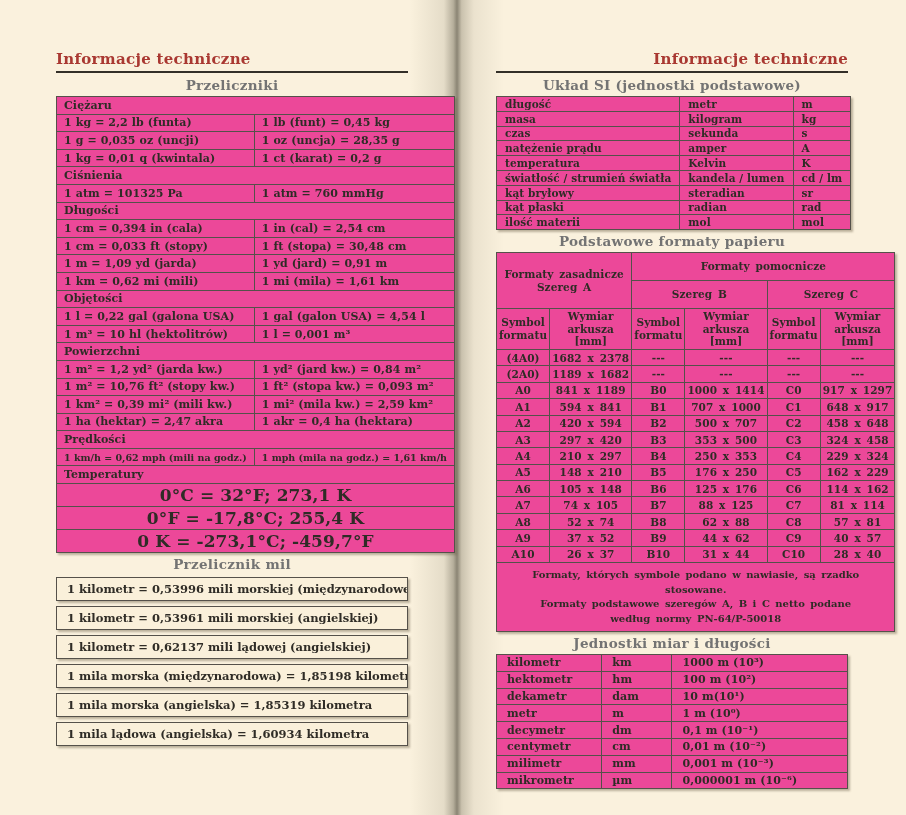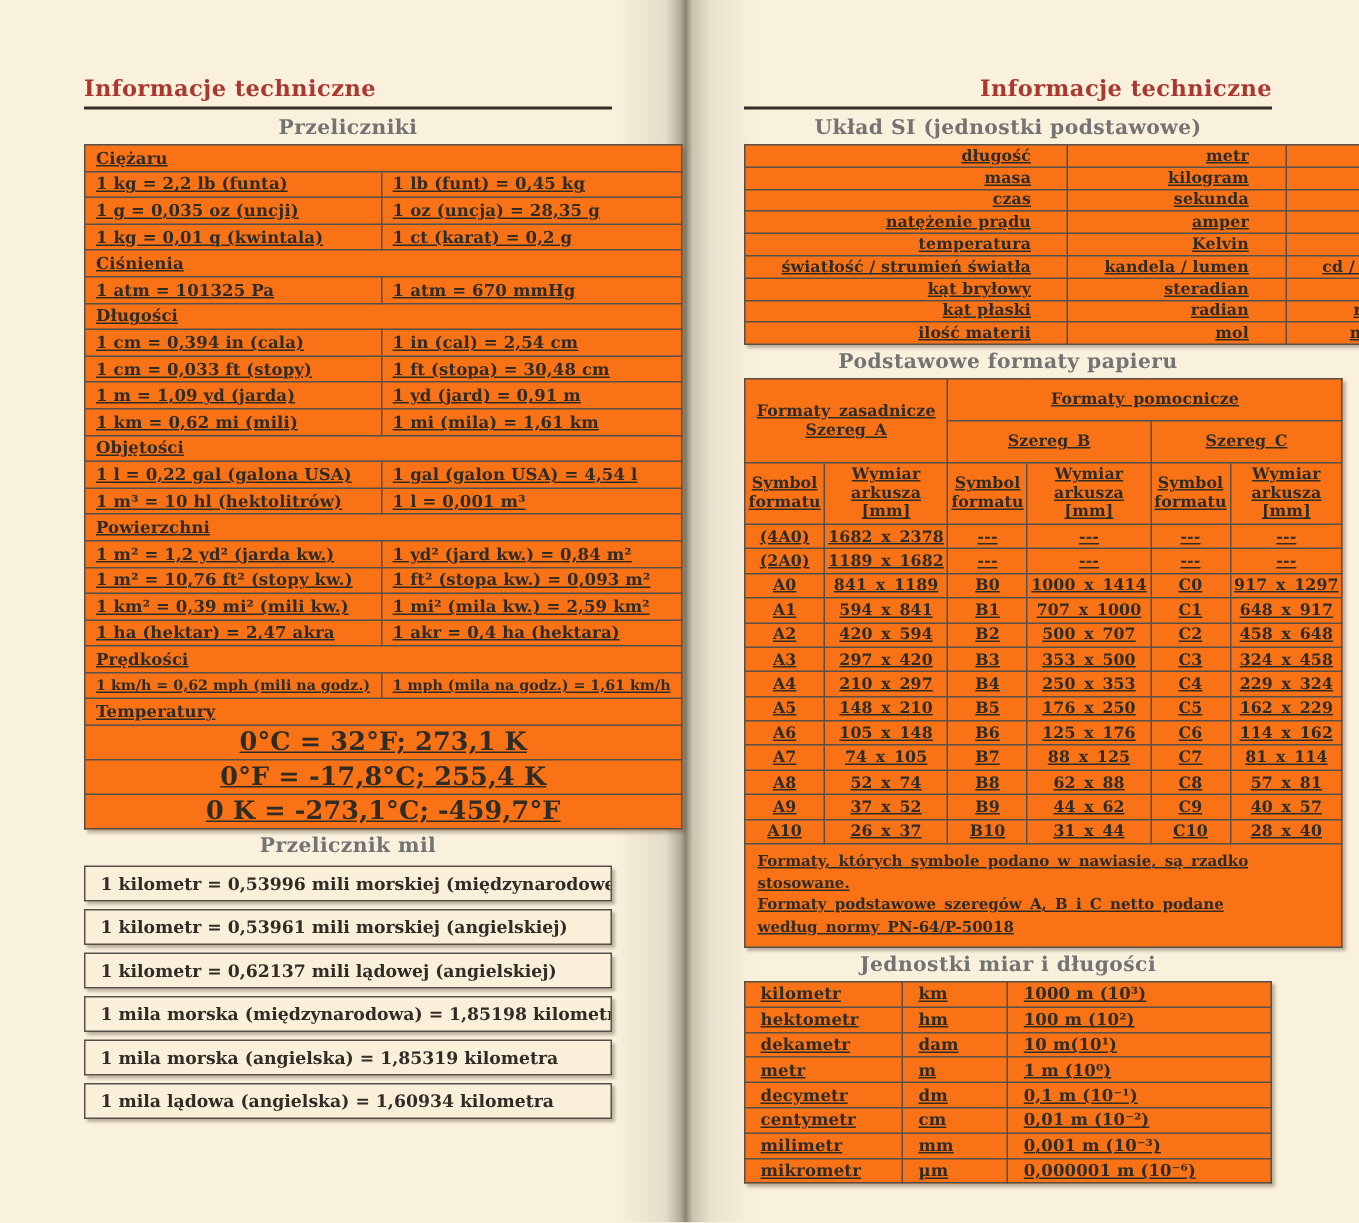--- a/index.html
+++ b/index.html
@@ -35,23 +35,22 @@
 
   h2.block-title {
     font-size: 13.5px; text-align: center; color: #737373;
     letter-spacing: 0.3px; margin: 2px 0 3px 0;
   }
 
   table {
     width: 100%; border-collapse: collapse;
     border: 1.4px solid #55514a;
     box-shadow: 2px 2px 2px rgba(110,98,75,0.45);
-    background: #f97316;
+    background: #ec4899;
     margin-bottom: 3px;
-    text-decoration: underline;
   }
   td {
     border: 1px solid #55514a;
     overflow: hidden; white-space: nowrap;
     letter-spacing: 0.1px;
   }
 
   
   .conv td { font-size: 11px; height: 17.6px; padding: 1px 7px; }
   .conv td.full { text-align: center; font-size: 17px; }
@@ -60,30 +59,30 @@
   
   .mil-list { margin-top: 5px; }
   .mil-row {
     border: 1.2px solid #55514a; background: #faf0da;
     box-shadow: 2px 2px 2px rgba(110,98,75,0.45);
     font-size: 11.5px; padding: 4px 10px 4px 10px; margin-bottom: 5px;
     white-space: nowrap; overflow: hidden;
   }
 
   
-  .si td { font-size: 10.5px; height: 14.8px; padding: 0 24px; text-align: right; }
+  .si td { font-size: 10.5px; height: 14.8px; padding: 0 8px; }
 
   
   .paper td { font-size: 10.5px; text-align: center; padding: 1px 2px; word-spacing: 2px; }
   .paper td.grp { white-space: normal; line-height: 1.25; height: 28px; }
   .paper td.colhead { white-space: normal; line-height: 1.2; height: 38px; font-size: 10.5px; }
   .paper td.dat { height: 16.4px; }
   .paper td.note {
     white-space: normal; font-size: 10px; line-height: 1.45;
-    text-align: left; padding: 5px 8px; letter-spacing: 0;
+    text-align: center; padding: 5px 8px; letter-spacing: 0;
   }
 
   
   .units td { font-size: 11px; height: 16.8px; padding: 1px 10px; }
 </style>
 </head>
 <body>
 
 <div class="spread">
   <div class="gutter"></div>
@@ -124,21 +123,21 @@
 
       <tbody>
         <tr>
           <td colspan="2">Ciśnienia</td>
         </tr>
       </tbody>
       <tbody>
 
           <tr>
             <td>1 atm = 101325 Pa</td>
-            <td>1 atm = 670 mmHg</td>
+            <td>1 atm = 760 mmHg</td>
           </tr>
         </tbody>
 
       <tbody>
         <tr>
           <td colspan="2">Długości</td>
         </tr>
       </tbody>
       <tbody>
 

